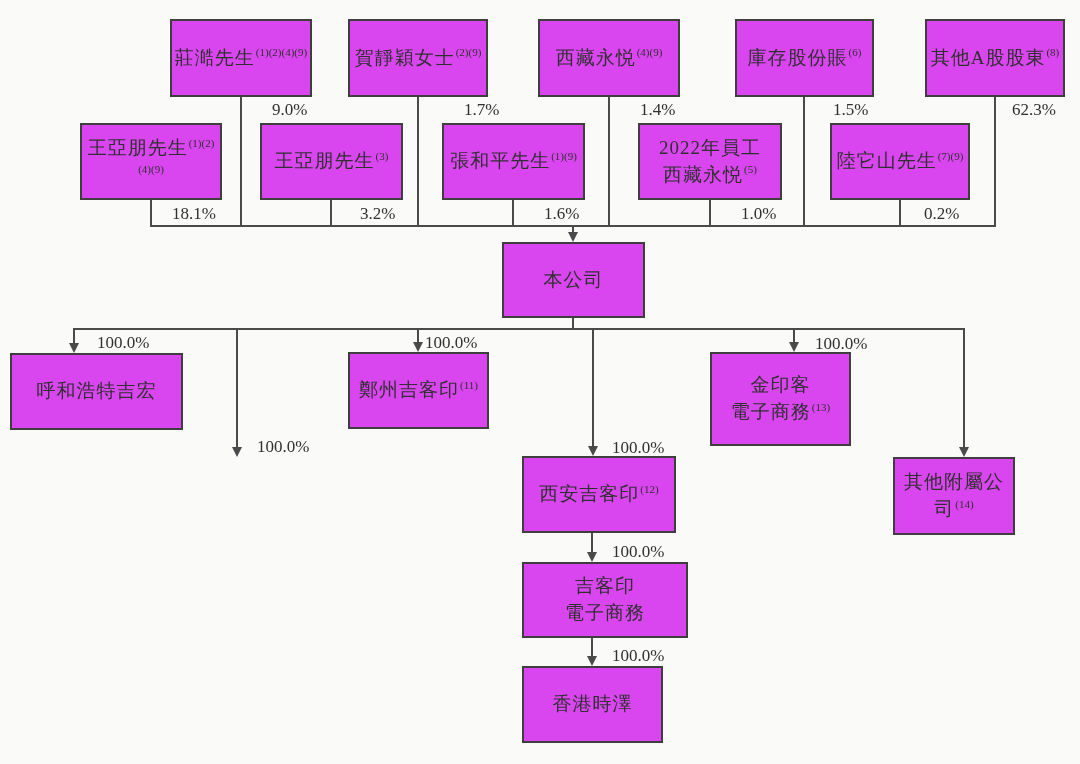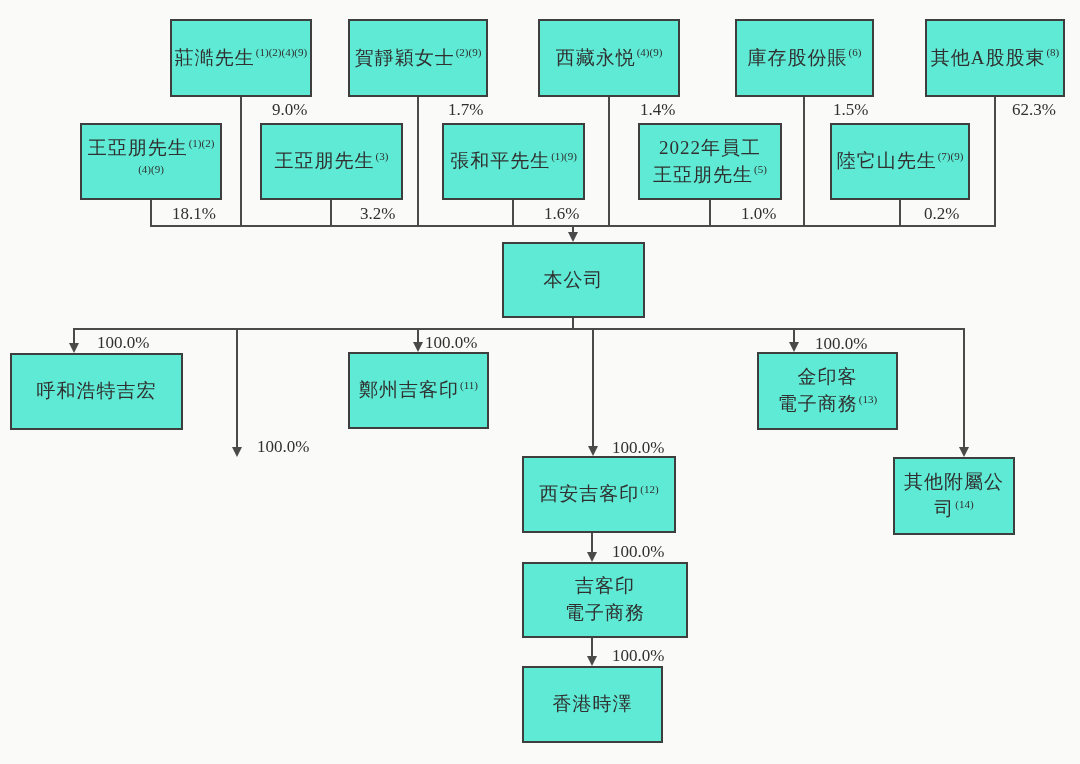--- a/index.html
+++ b/index.html
@@ -4,21 +4,21 @@
 <style>
   html,body { margin:0; padding:0; background:#fafaf8; }
   .canvas {
     position:relative; width:1080px; height:764px;
     background:#fafaf8; overflow:hidden;
     font-family:"Liberation Serif","DejaVu Serif",serif;
     color:#303030;
   }
   .box {
     position:absolute; box-sizing:border-box;
-    border:2px solid #3e3e3e; background:#5eead4;
+    border:2px solid #3e3e3e; background:#d946ef;
     display:flex; align-items:center; justify-content:center;
     text-align:center;
   }
   .lbl { font-size:19px; line-height:1.4; white-space:pre-line; letter-spacing:1px; }
   .lbl sup { font-size:11px; letter-spacing:0; margin-left:1px; }
   .vl { position:absolute; width:2px; background:#4a4a4a; }
   .hl { position:absolute; height:2px; background:#4a4a4a; }
   .arr {
     position:absolute; width:0; height:0;
     border-left:5px solid transparent; border-right:5px solid transparent;
@@ -51,37 +51,37 @@
     <div class="lbl"><span>王亞朋先生</span><sup>(1)(2)(4)(9)</sup></div>
   </div>
   <div class="box" style="left:260px;top:123px;width:143px;height:77px">
     <div class="lbl"><span>王亞朋先生</span><sup>(3)</sup></div>
   </div>
   <div class="box" style="left:442px;top:123px;width:143px;height:77px">
     <div class="lbl"><span>張和平先生</span><sup>(1)(9)</sup></div>
   </div>
   <div class="box" style="left:638px;top:123px;width:144px;height:77px">
     <div class="lbl"><span>2022年員工
-王亞朋先生</span><sup>(5)</sup></div>
+西藏永悦</span><sup>(5)</sup></div>
   </div>
   <div class="box" style="left:830px;top:123px;width:140px;height:77px">
     <div class="lbl"><span>陸它山先生</span><sup>(7)(9)</sup></div>
   </div>
 
   <div class="box" style="left:502px;top:242px;width:143px;height:76px">
     <div class="lbl"><span>本公司</span></div>
   </div>
 
   <div class="box" style="left:10px;top:353px;width:173px;height:77px">
     <div class="lbl"><span>呼和浩特吉宏</span></div>
   </div>
   <div class="box" style="left:348px;top:352px;width:141px;height:77px">
     <div class="lbl"><span>鄭州吉客印</span><sup>(11)</sup></div>
   </div>
-  <div class="box" style="left:757px;top:352px;width:141px;height:78px">
+  <div class="box" style="left:710px;top:352px;width:141px;height:94px">
     <div class="lbl"><span>金印客
 電子商務</span><sup>(13)</sup></div>
   </div>
 
   <div class="box" style="left:522px;top:456px;width:154px;height:77px">
     <div class="lbl"><span>西安吉客印</span><sup>(12)</sup></div>
   </div>
   <div class="box" style="left:893px;top:457px;width:122px;height:78px">
     <div class="lbl"><span>其他附屬公司</span><sup>(14)</sup></div>
   </div>
@@ -130,21 +130,21 @@
   <div class="vl" style="left:963px;top:328px;height:121px"></div>
   <div class="arr" style="left:959px;top:447px"></div>
 
   <div class="vl" style="left:591px;top:533px;height:21px"></div>
   <div class="arr" style="left:587px;top:552px"></div>
 
   <div class="vl" style="left:591px;top:638px;height:20px"></div>
   <div class="arr" style="left:587px;top:656px"></div>
 
   <span class="pct" style="left:272px;top:100px">9.0%</span>
-  <span class="pct" style="left:448px;top:100px">1.7%</span>
+  <span class="pct" style="left:464px;top:100px">1.7%</span>
   <span class="pct" style="left:640px;top:100px">1.4%</span>
   <span class="pct" style="left:833px;top:100px">1.5%</span>
   <span class="pct" style="left:1012px;top:100px">62.3%</span>
 
   <span class="pct" style="left:172px;top:204px">18.1%</span>
   <span class="pct" style="left:360px;top:204px">3.2%</span>
   <span class="pct" style="left:544px;top:204px">1.6%</span>
   <span class="pct" style="left:741px;top:204px">1.0%</span>
   <span class="pct" style="left:924px;top:204px">0.2%</span>
 

